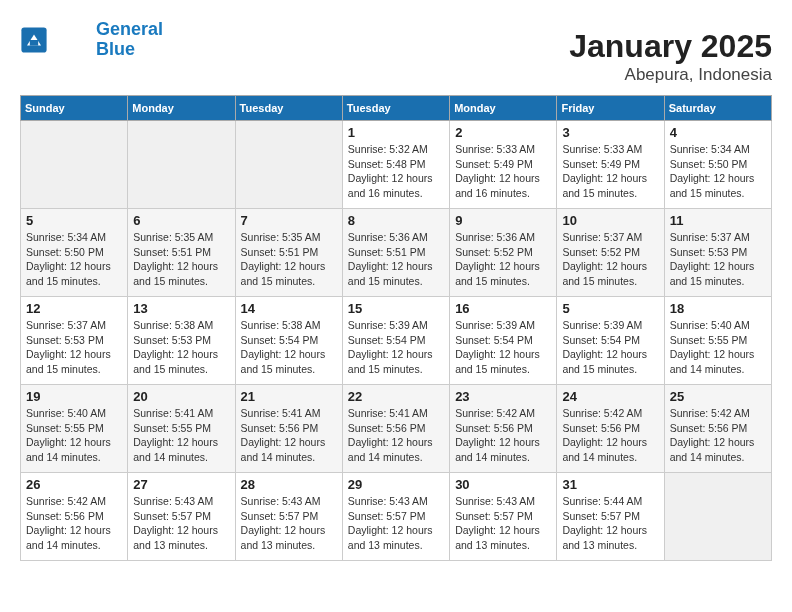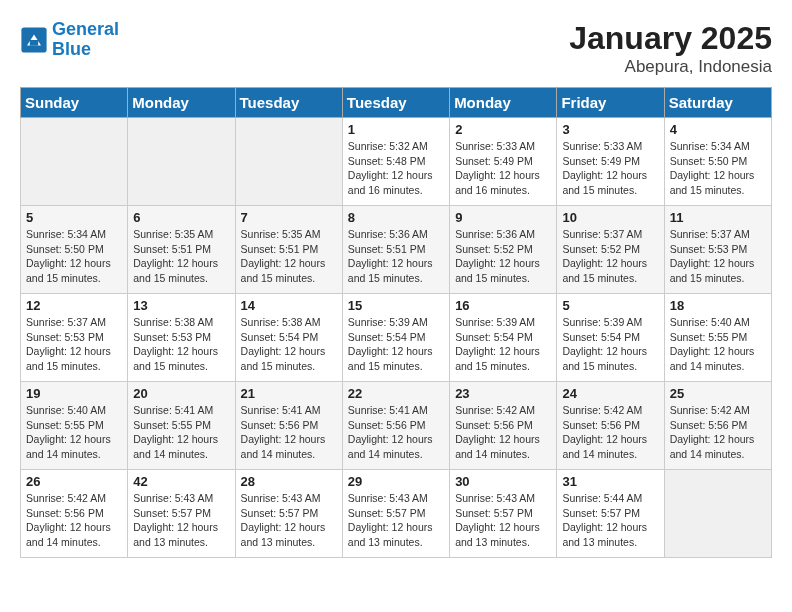--- a/index.html
+++ b/index.html
@@ -21,47 +21,49 @@
       align-items: center;
     }
     .logo-text {
       font-size: 18px;
       font-weight: bold;
       color: #1a3a5c;
       line-height: 1.1;
     }
     .logo-text span {
       color: #1a7abf;
+      margin-left: 44px;
     }
     .logo-icon {
       width: 28px;
       height: 28px;
       margin-right: 4px;
     }
     .title-block {
       text-align: right;
     }
     .cal-title {
       font-size: 32px;
       font-weight: bold;
       color: #222;
+      margin-top: 8px;
     }
     .cal-subtitle {
       font-size: 17px;
       color: #444;
     }
     table {
       width: 100%;
       border-collapse: collapse;
       table-layout: fixed;
     }
     thead tr th {
       background: #1a6faf;
       color: #fff;
-      font-size: 15px;
+      font-size: 11px;
       font-weight: bold;
       padding: 6px 4px;
       text-align: left;
       border: 1px solid #aaa;
     }
     tbody tr td {
       vertical-align: top;
       border: 1px solid #ccc;
       padding: 4px 5px;
       min-height: 80px;
@@ -311,21 +313,21 @@
       </tr>
       <tr>
         <td>
           <span class="day-num">26</span>
           <div class="day-info" style="white-space: pre-line;">Sunrise: 5:42 AM
 Sunset: 5:56 PM
 Daylight: 12 hours
 and 14 minutes.</div>
         </td>
         <td>
-          <span class="day-num">42</span>
+          <span class="day-num">27</span>
           <div class="day-info" style="white-space: pre-line;">Sunrise: 5:43 AM
 Sunset: 5:57 PM
 Daylight: 12 hours
 and 13 minutes.</div>
         </td>
         <td>
           <span class="day-num">28</span>
           <div class="day-info" style="white-space: pre-line;">Sunrise: 5:43 AM
 Sunset: 5:57 PM
 Daylight: 12 hours

